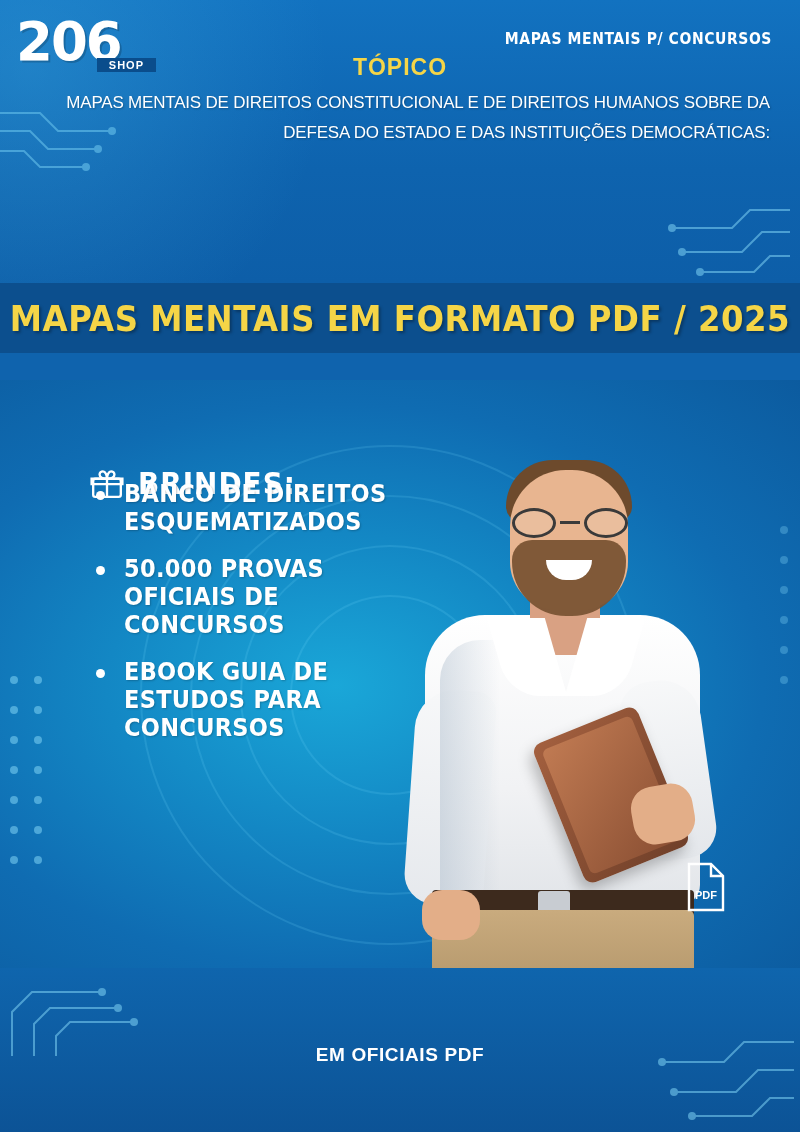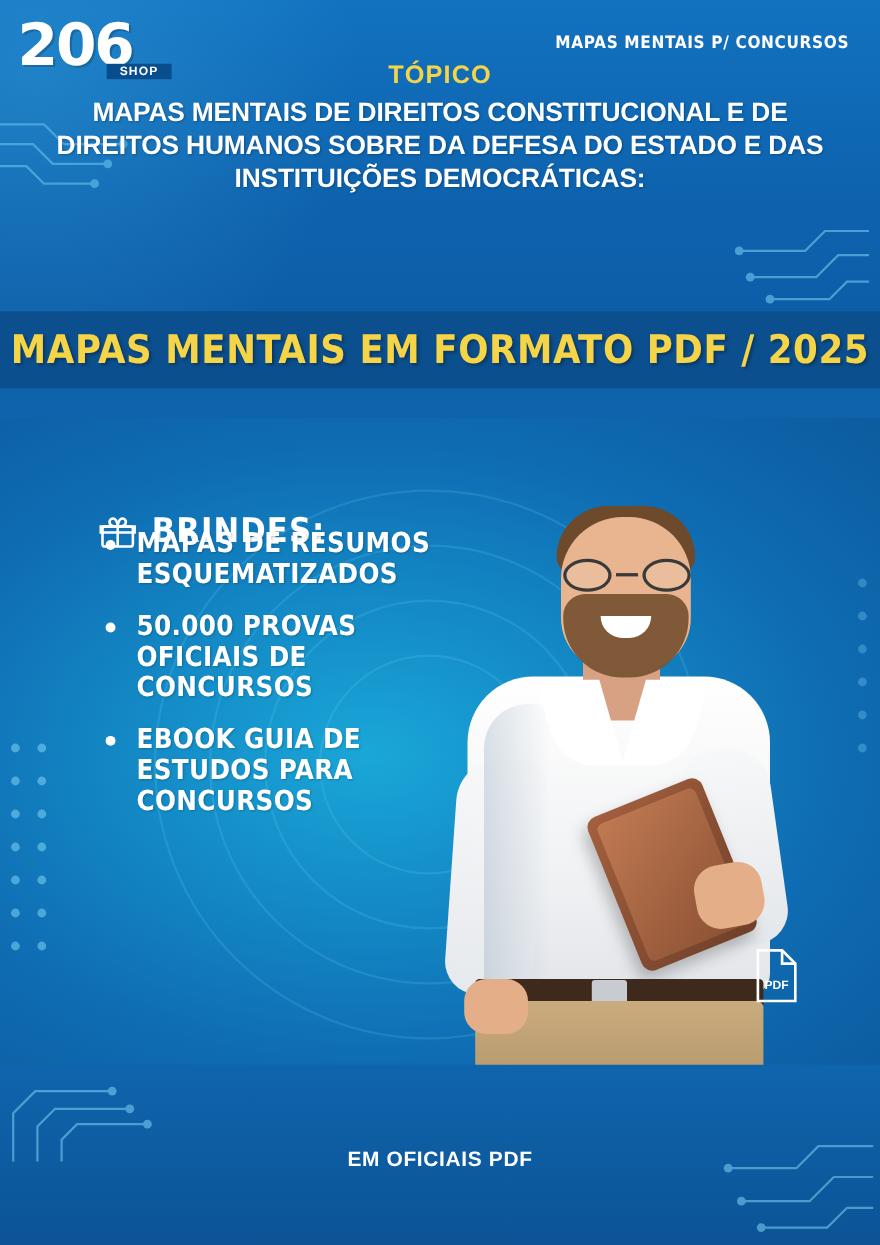--- a/index.html
+++ b/index.html
@@ -80,24 +80,24 @@
     color: #f5d547;
     font-size: 23px;
     font-weight: 700;
     letter-spacing: 1px;
     z-index: 5;
   }
 
   .topic-title {
     position: absolute;
     top: 88px; left: 30px; width: 740px;
-    text-align: center;
-    color: #ffffff;
-    font-size: 24px;
-    font-weight: 700;
+    text-align: right;
+    color: #ffffff;
+    font-size: 17px;
+    font-weight: 400;
     line-height: 30px;
     letter-spacing: -0.2px;
     z-index: 5;
     text-shadow: 1px 1px 2px rgba(0,0,0,0.25);
   }
 
   
   .mid-bar {
     position: absolute;
     left: 0; top: 283px;
@@ -409,21 +409,21 @@
           <path d="M1.5 12h29v5h-29z"></path>
           <path d="M16 12v17"></path>
           <path d="M16 12c-4 0-7-1.2-7-4 0-1.8 1.5-3 3.2-3C14.5 5 16 9 16 12z"></path>
           <path d="M16 12c4 0 7-1.2 7-4 0-1.8-1.5-3-3.2-3C17.5 5 16 9 16 12z"></path>
         </g>
       </svg>
       <div class="brindes-label">BRINDES:</div>
     </div>
 
     <ul class="bonus-list">
-      <li>MAPAS DE RESUMOS ESQUEMATIZADOS</li>
+      <li>BANCO DE DIREITOS ESQUEMATIZADOS</li>
       <li>50.000 PROVAS OFICIAIS DE CONCURSOS</li>
       <li>EBOOK GUIA DE ESTUDOS PARA CONCURSOS</li>
     </ul>
 
     <div class="person">
       <div class="p-shirt"></div>
       <div class="p-arm-l"></div>
       <div class="p-arm-r"></div>
       <div class="p-shirt-shadow"></div>
       <div class="p-neck"></div>

